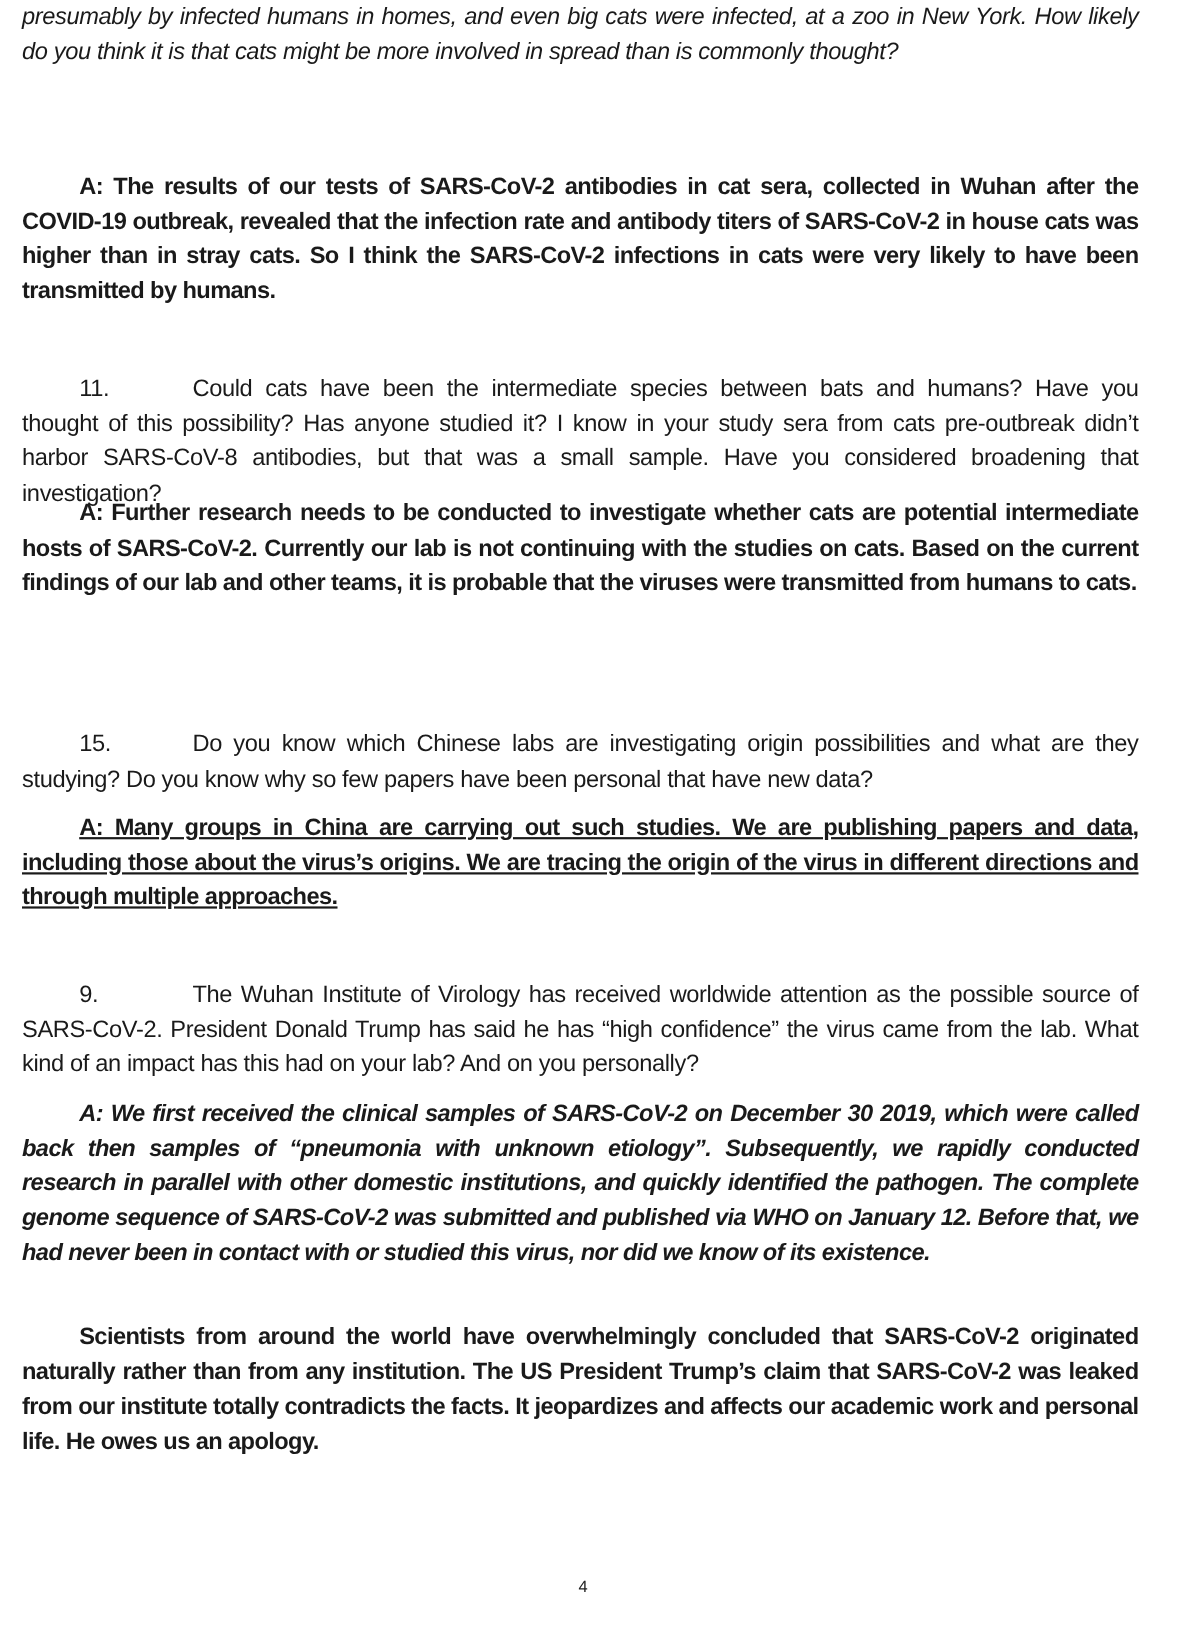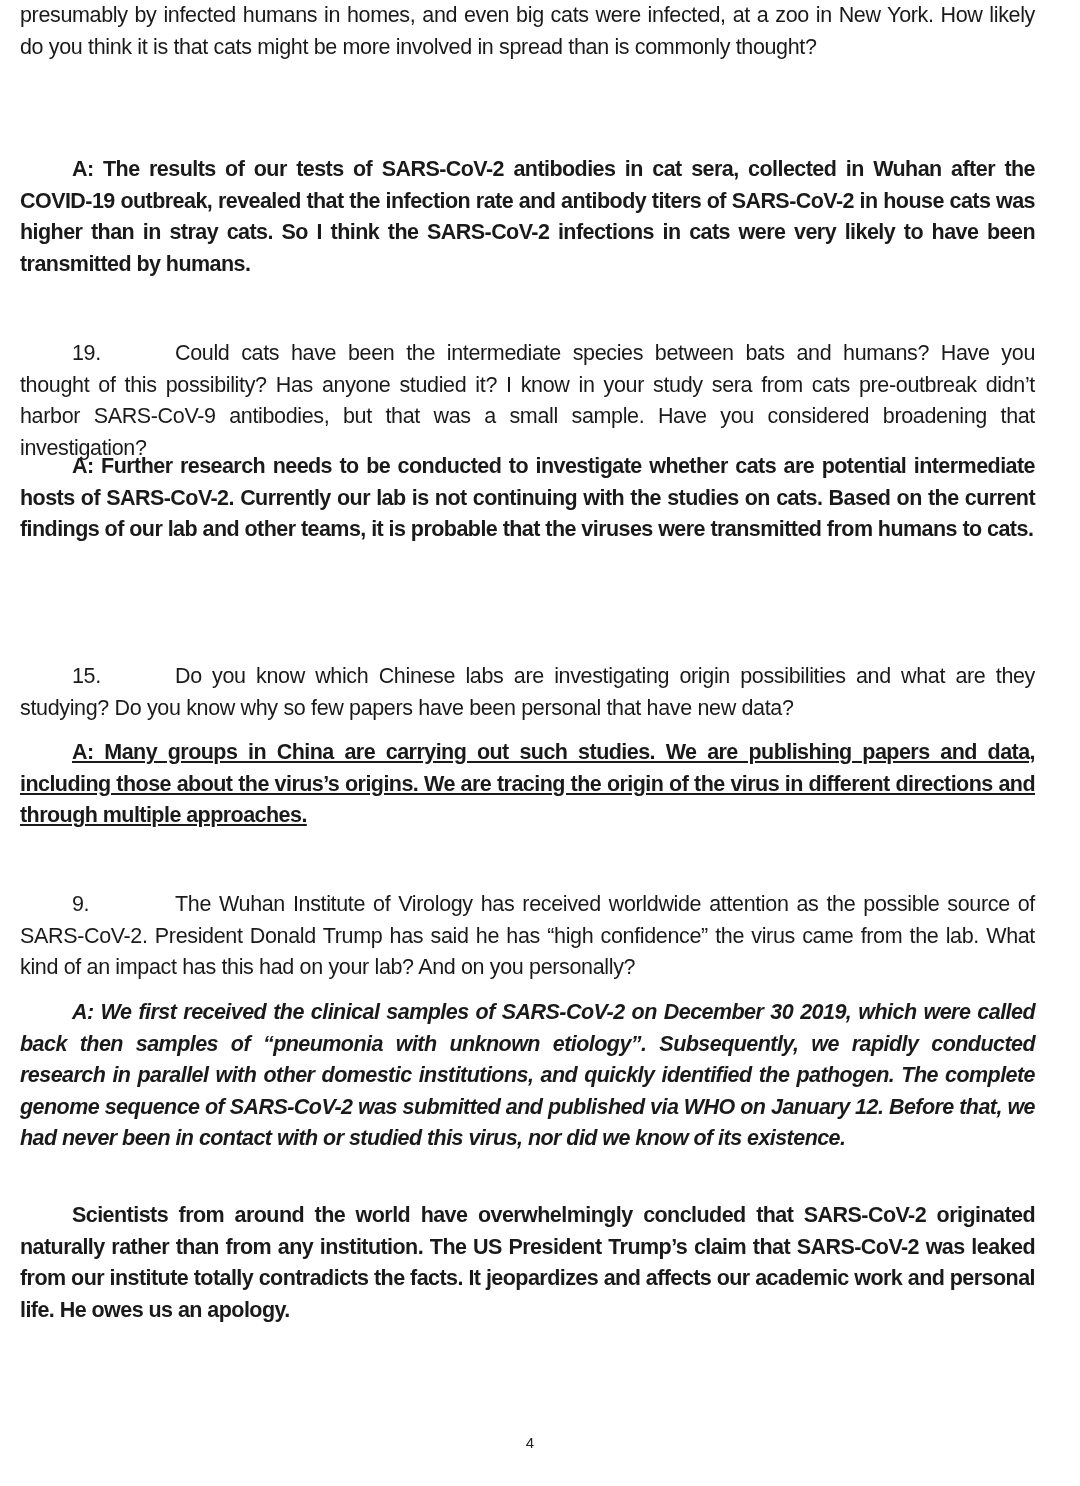--- a/index.html
+++ b/index.html
@@ -13,30 +13,30 @@
   .num { display:inline-block; width:103px; text-indent:0; }
   .blk { position:absolute; left:0; width:1015px; }
   .pageno { position:absolute; left:0; width:1060px; top:1434px; text-align:center;
             font-size:15px; color:#222; }
 </style>
 </head>
 <body>
 
 <div class="page">
 
-  <div class="blk" style="top:0px;">
+  <div class="blk" style="top:0px;font-style:italic;">
     <p>presumably by infected humans in homes, and even big cats were infected, at a zoo in New York. How likely do you think it is that cats might be more involved in spread than is commonly thought?</p>
   </div>
 
   <div class="blk" style="top:114px;">
     <p class="bold ind">A: The results of our tests of SARS-CoV-2 antibodies in cat sera, collected in Wuhan after the COVID-19 outbreak, revealed that the infection rate and antibody titers of SARS-CoV-2 in house cats was higher than in stray cats. So I think the SARS-CoV-2 infections in cats were very likely to have been transmitted by humans.</p>
   </div>
 
   <div class="blk" style="top:298px;">
-    <p class="ind"><span class="num">19.</span><span>Could cats have been the intermediate species between bats and humans? Have you thought of this possibility? Has anyone studied it? I know in your study sera from cats pre-outbreak didn’t harbor SARS-CoV-9 antibodies, but that was a small sample. Have you considered broadening that investigation?</span></p>
+    <p class="ind"><span class="num">11.</span><span>Could cats have been the intermediate species between bats and humans? Have you thought of this possibility? Has anyone studied it? I know in your study sera from cats pre-outbreak didn’t harbor SARS-CoV-8 antibodies, but that was a small sample. Have you considered broadening that investigation?</span></p>
   </div>
 
   <div class="blk" style="top:411px;">
     <p class="bold ind">A: Further research needs to be conducted to investigate whether cats are potential intermediate hosts of SARS-CoV-2. Currently our lab is not continuing with the studies on cats. Based on the current findings of our lab and other teams, it is probable that the viruses were transmitted from humans to cats.</p>
   </div>
 
   <div class="blk" style="top:621px;">
     <p class="ind"><span class="num">15.</span><span>Do you know which Chinese labs are investigating origin possibilities and what are they studying? Do you know why so few papers have been personal that have new data?</span></p>
   </div>
 

